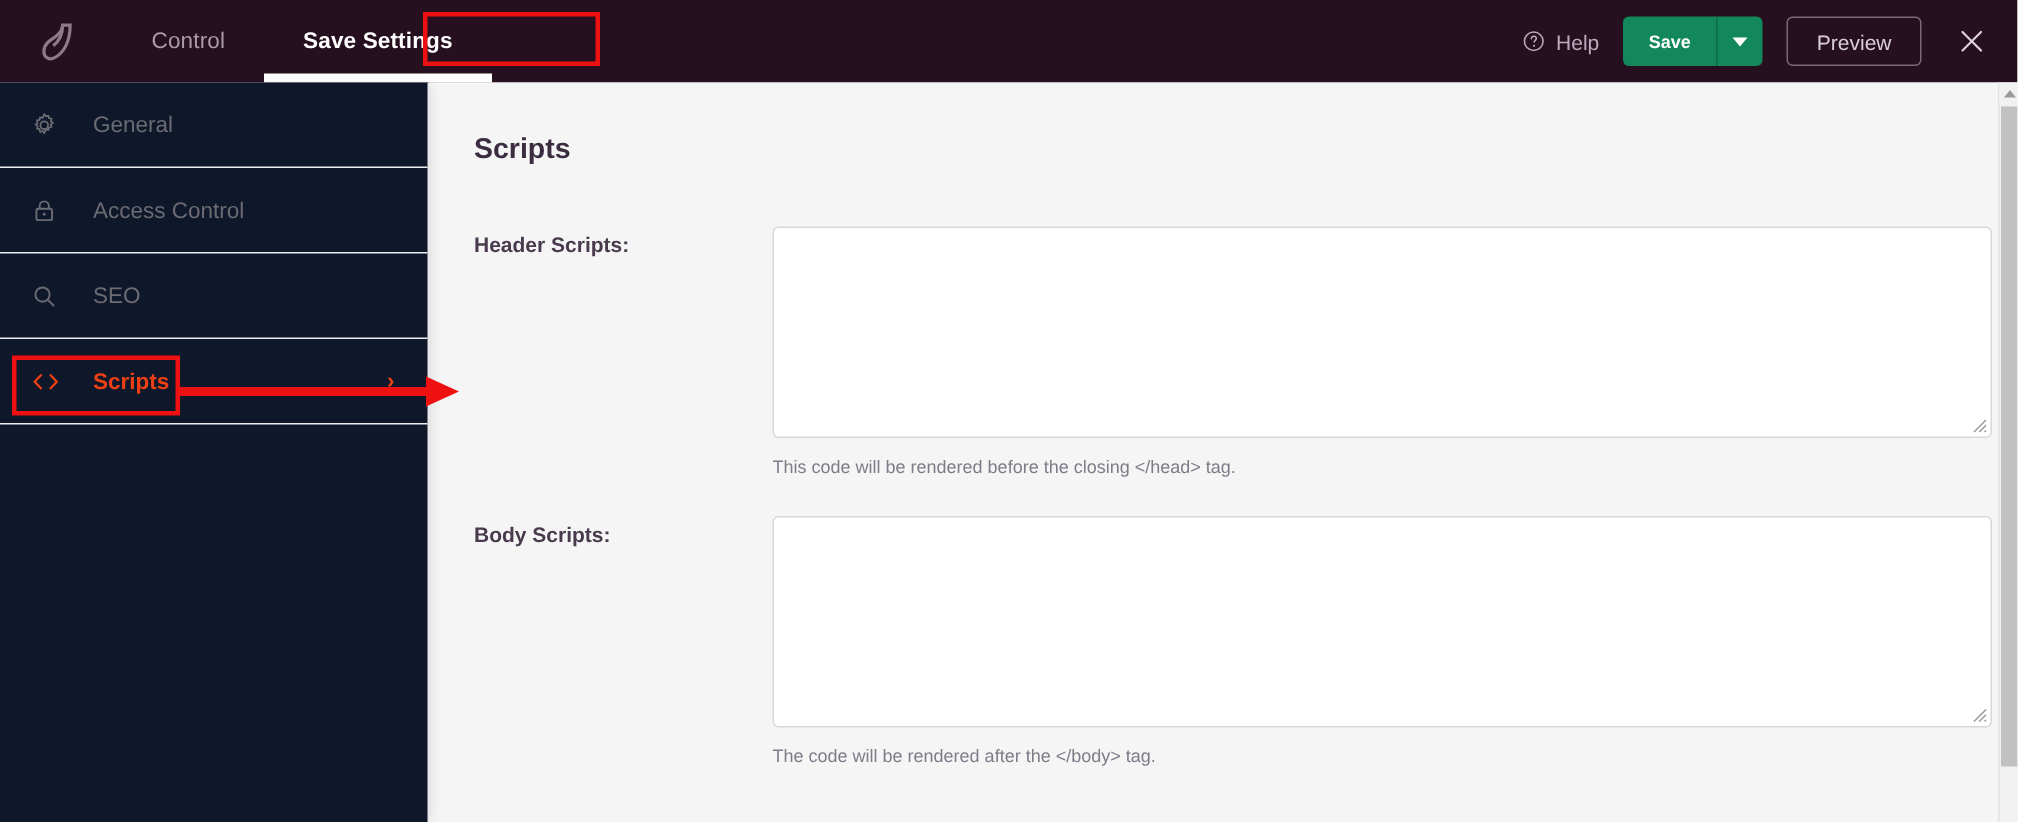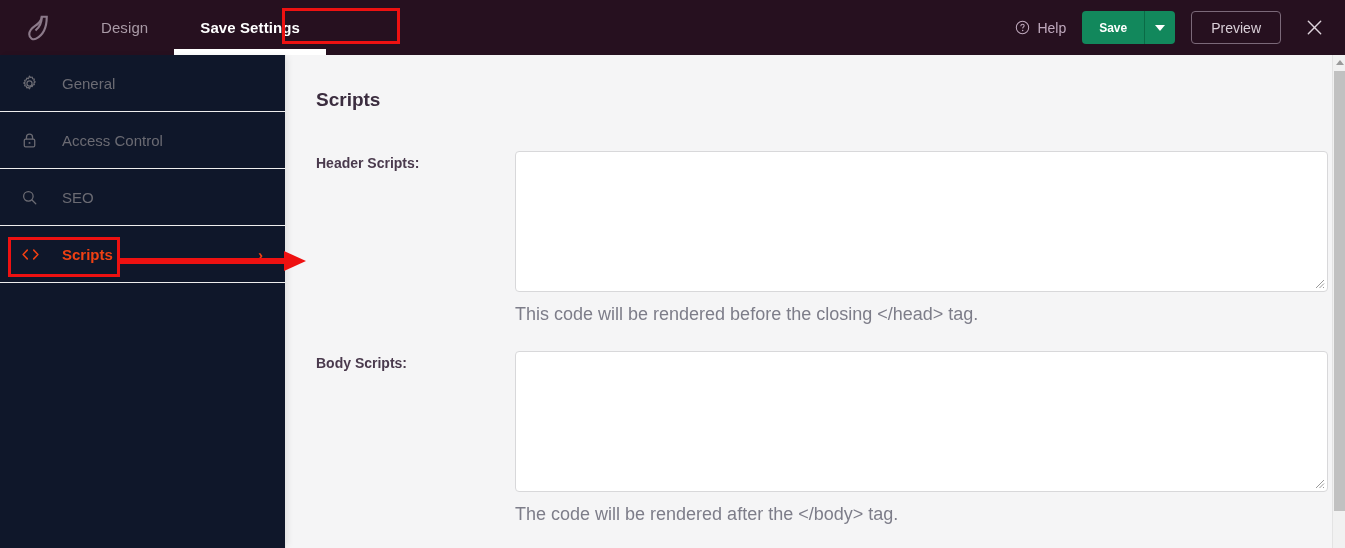--- a/index.html
+++ b/index.html
@@ -170,21 +170,21 @@
     outline: none;
   }
   .code-area-wrap { position: relative; width: 813px; }
   .resize-grip {
     position: absolute; right: 3px; bottom: 3px;
     width: 12px; height: 12px;
     pointer-events: none;
   }
   .hint {
     color: #7d7d89;
-    font-size: 18px;
+    font-size: 12px;
     margin-top: 12px;
     margin-bottom: 26px;
   }
 
   
   .scrollbar {
     position: absolute; right: 0; top: 0;
     width: 13px; height: 493px;
     background: #f1f1f1;
     border-left: 1px solid #e3e3e3;
@@ -233,21 +233,21 @@
 
     <div class="logo-wrap">
       <svg class="logo-leaf" width="30" height="30" viewBox="0 0 24 24">
         <path d="M19 3c0 9-3.5 15-8.5 17.5C8 21.8 5 20.2 5 17c0-5 5-6.5 7-8.5C14 6.5 15 4.5 15 3z" fill="none" stroke="#8c7a8a" stroke-width="1.7"></path>
         <path d="M15 3c0 6-2.5 9-5 11" fill="none" stroke="#8c7a8a" stroke-width="1.7"></path>
       </svg>
     </div>
 
     <div class="nav-tabs">
       <div class="nav-tab">
-        <span>Design</span>
+        <span>Control</span>
       </div>
       <div class="nav-tab active">
         <span>Save Settings</span>
       </div>
     </div>
 
     <div class="topbar-right">
 
       <div class="help-btn">
         <svg class="help-icon" width="15" height="15" viewBox="0 0 16 16">

